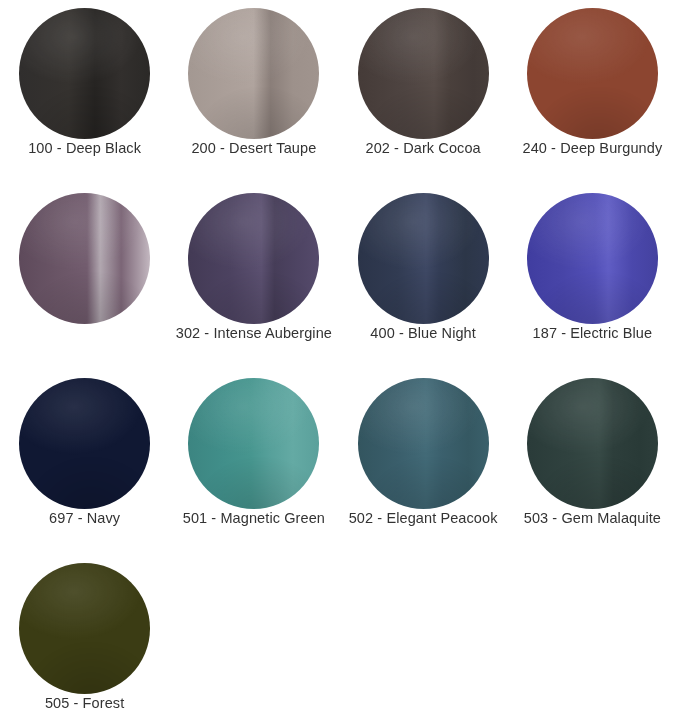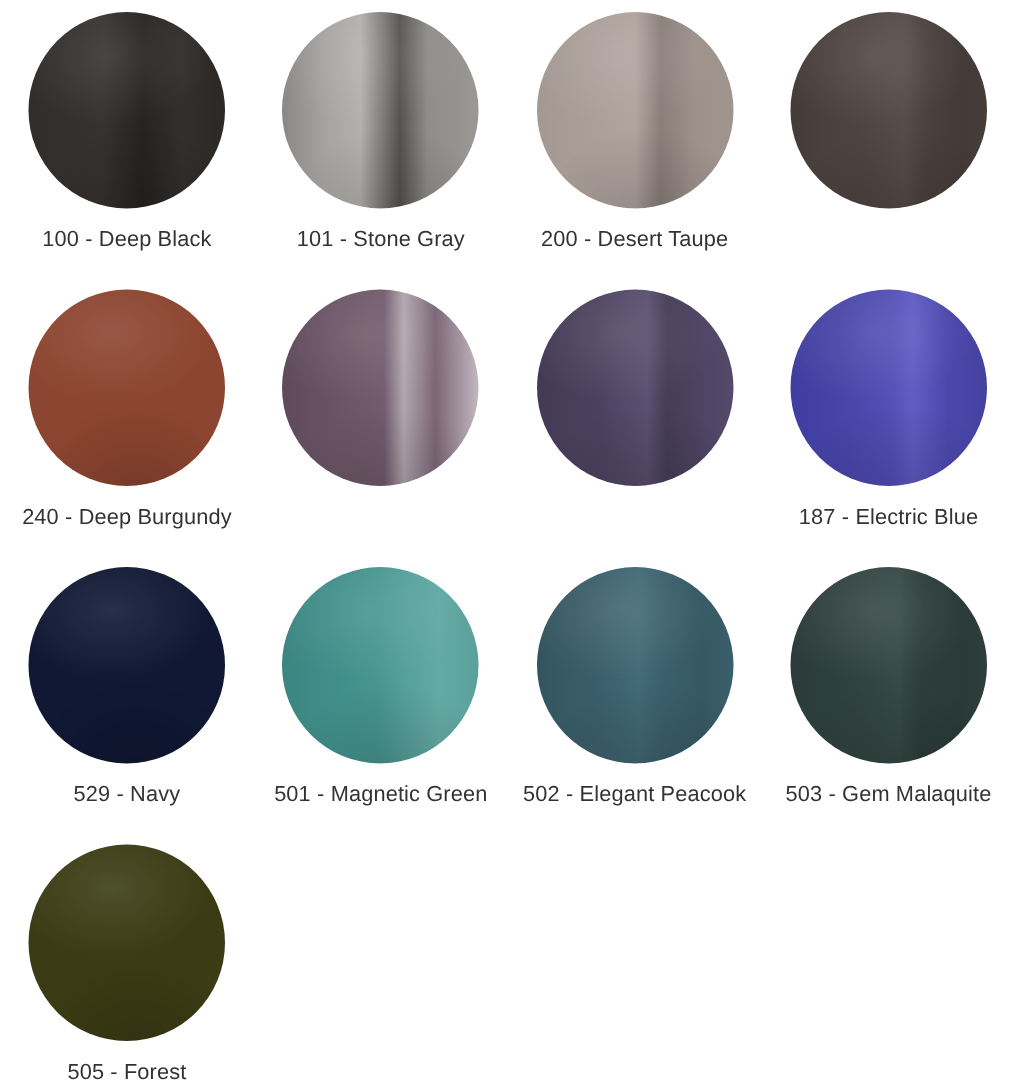--- a/index.html
+++ b/index.html
@@ -53,83 +53,84 @@
     position: absolute;
     inset: 0;
     border-radius: 50%;
     background:
       radial-gradient(ellipse 85% 60% at 42% 22%, rgba(255,255,255,0.10), rgba(255,255,255,0) 62%),
       radial-gradient(ellipse 80% 70% at 55% 105%, rgba(0,0,0,0.16), rgba(0,0,0,0) 65%);
     pointer-events: none;
   }
 
   .swatch-label {
-    margin-top: 12px;
     font-size: 14.5px;
     line-height: 1.25;
     text-align: center;
     white-space: nowrap;
     color: #333333;
     letter-spacing: 0.1px;
   }
 </style>
 </head>
 <body>
 
 <div id="swatch-grid">
     <div class="swatch-cell">
       <div class="swatch-disc-wrap">
         <div class="swatch-disc" style="background: linear-gradient(90deg, rgb(48, 46, 45) 0%, rgb(53, 50, 47) 38%, rgb(38, 36, 34) 58%, rgb(50, 47, 45) 78%, rgb(43, 41, 39) 100%);"></div>
       </div>
       <div class="swatch-label">100 - Deep Black</div>
     </div>
     <div class="swatch-cell">
       <div class="swatch-disc-wrap">
-        <div class="swatch-disc" style="background: linear-gradient(90deg, rgb(138, 136, 134) 0%, rgb(166, 164, 161) 22%, rgb(179, 177, 174) 40%, rgb(85, 83, 79) 60%, rgb(143, 141, 138) 74%, rgb(154, 152, 149) 100%);"></div>
-      </div>
-      <div class="swatch-label">101 - Stone Gray</div>
-    </div>
-    <div class="swatch-cell">
-      <div class="swatch-disc-wrap">
         <div class="swatch-disc" style="background: linear-gradient(90deg, rgb(163, 152, 146) 0%, rgb(171, 159, 153) 30%, rgb(176, 164, 158) 50%, rgb(138, 126, 121) 63%, rgb(157, 145, 139) 80%, rgb(160, 148, 142) 100%);"></div>
       </div>
       <div class="swatch-label">200 - Desert Taupe</div>
     </div>
     <div class="swatch-cell">
       <div class="swatch-disc-wrap">
         <div class="swatch-disc" style="background: linear-gradient(90deg, rgb(69, 59, 56) 0%, rgb(78, 68, 65) 35%, rgb(87, 76, 72) 58%, rgb(74, 64, 60) 70%, rgb(67, 58, 55) 88%, rgb(71, 62, 58) 100%);"></div>
       </div>
+      <div class="swatch-label">202 - Dark Cocoa</div>
     </div>
     <div class="swatch-cell">
       <div class="swatch-disc-wrap">
         <div class="swatch-disc" style="background: linear-gradient(90deg, rgb(140, 69, 48) 0%, rgb(140, 69, 48) 100%);"></div>
       </div>
       <div class="swatch-label">240 - Deep Burgundy</div>
     </div>
     <div class="swatch-cell">
       <div class="swatch-disc-wrap">
         <div class="swatch-disc" style="background: linear-gradient(90deg, rgb(94, 74, 91) 0%, rgb(106, 85, 102) 30%, rgb(114, 92, 110) 52%, rgba(100, 80, 97, 0.5) 62%, rgb(123, 101, 118) 78%, rgba(135, 112, 129, 0.5) 100%);"></div>
       </div>
     </div>
     <div class="swatch-cell">
       <div class="swatch-disc-wrap">
         <div class="swatch-disc" style="background: linear-gradient(90deg, rgb(67, 58, 85) 0%, rgb(76, 66, 96) 32%, rgb(91, 80, 112) 56%, rgb(70, 61, 88) 66%, rgb(78, 68, 99) 84%, rgb(85, 74, 107) 100%);"></div>
       </div>
+      <div class="swatch-label">302 - Intense Aubergine</div>
+    </div>
+    <div class="swatch-cell">
+      <div class="swatch-disc-wrap">
+        <div class="swatch-disc" style="background: linear-gradient(90deg, rgb(43, 52, 73) 0%, rgb(49, 59, 82) 30%, rgb(62, 72, 100) 52%, rgb(51, 61, 86) 62%, rgb(44, 54, 72) 82%, rgb(47, 57, 80) 100%);"></div>
+      </div>
+      <div class="swatch-label">400 - Blue Night</div>
     </div>
     <div class="swatch-cell">
       <div class="swatch-disc-wrap">
         <div class="swatch-disc" style="background: linear-gradient(90deg, rgb(64, 61, 160) 0%, rgb(72, 69, 168) 28%, rgb(83, 80, 184) 52%, rgb(96, 93, 196) 62%, rgb(75, 72, 172) 80%, rgb(68, 65, 159) 100%);"></div>
       </div>
       <div class="swatch-label">187 - Electric Blue</div>
     </div>
     <div class="swatch-cell">
       <div class="swatch-disc-wrap">
         <div class="swatch-disc" style="background: linear-gradient(90deg, rgb(16, 24, 51) 0%, rgb(16, 24, 51) 100%);"></div>
       </div>
-      <div class="swatch-label">529 - Navy</div>
+      <div class="swatch-label">697 - Navy</div>
     </div>
     <div class="swatch-cell">
       <div class="swatch-disc-wrap">
         <div class="swatch-disc" style="background: linear-gradient(90deg, rgb(60, 133, 129) 0%, rgb(65, 143, 138) 28%, rgb(71, 150, 143) 48%, rgb(86, 160, 154) 62%, rgb(100, 170, 164) 80%, rgb(90, 160, 155) 100%);"></div>
       </div>
       <div class="swatch-label">501 - Magnetic Green</div>
     </div>
     <div class="swatch-cell">
       <div class="swatch-disc-wrap">
         <div class="swatch-disc" style="background: linear-gradient(90deg, rgb(51, 85, 95) 0%, rgb(58, 94, 107) 30%, rgb(66, 106, 119) 52%, rgb(59, 96, 109) 64%, rgb(53, 88, 98) 84%, rgb(58, 96, 107) 100%);"></div>

